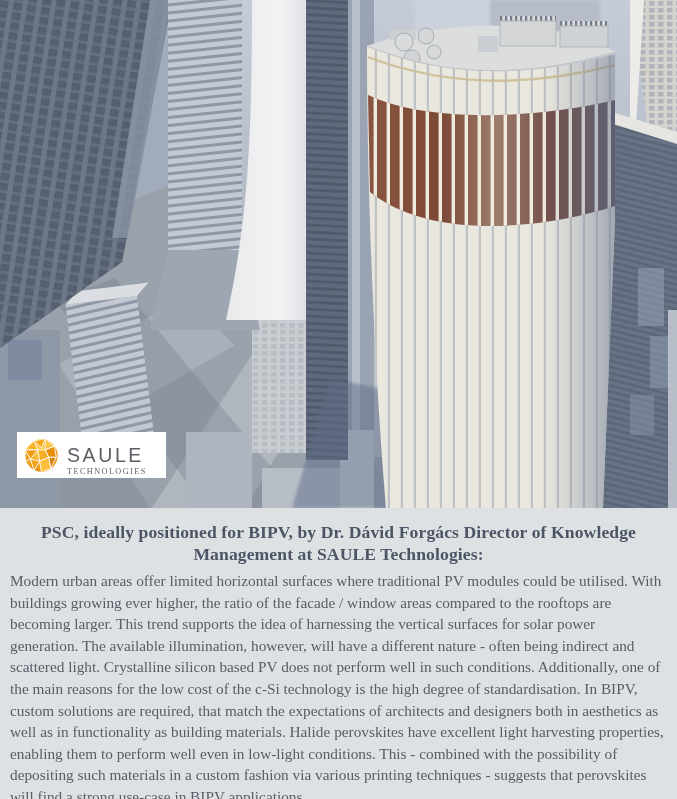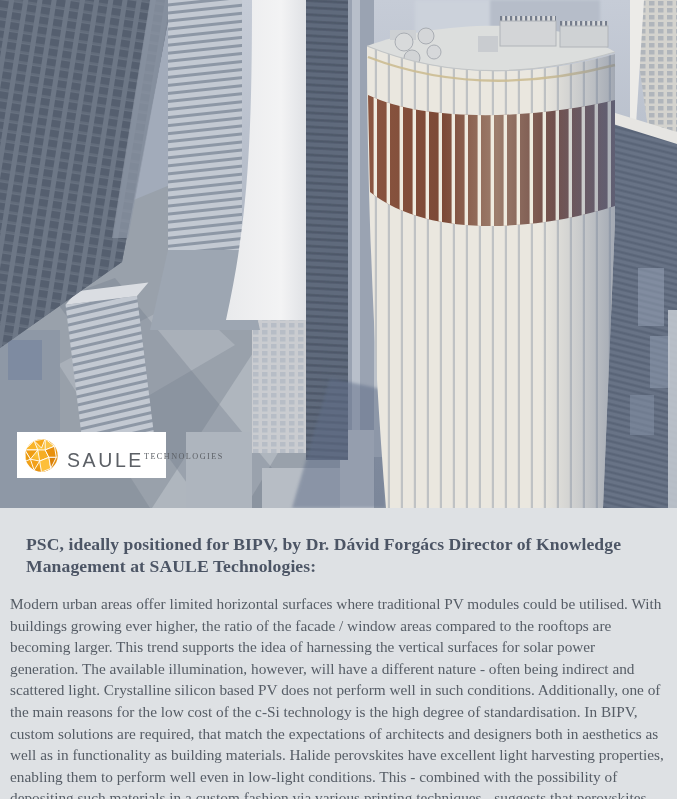--- a/index.html
+++ b/index.html
@@ -11,28 +11,28 @@
   }
   html,body{margin:0;padding:0;}
   body{background:var(--panel-bg);}
   .page{width:677px;height:799px;overflow:hidden;background:var(--panel-bg);
         font-family:"Liberation Serif","DejaVu Serif",serif;}
   .hero{position:relative;width:677px;height:508px;margin:0;}
   .hero svg.scene{display:block;width:677px;height:508px;}
   .logo-badge{position:absolute;left:17px;top:432px;width:149px;height:46px;background:#ffffff;
               display:flex;align-items:center;gap:7px;padding:0 6px;box-sizing:border-box;}
   .logo-icon{width:37px;height:37px;flex:none;}
-  .logo-text{display:flex;flex-direction:row;line-height:1;margin-top:12px;}
+  .logo-text{display:flex;flex-direction:column;line-height:1;margin-top:12px;}
   .logo-name{font-family:"Liberation Sans","DejaVu Sans",sans-serif;font-size:19.5px;
              letter-spacing:2.6px;color:var(--logo-text-color);font-weight:400;}
   .logo-sub{font-family:Liberation Serif, serif;font-size:8.2px;
             letter-spacing:1.45px;color:var(--logo-text-color);margin-top:2px;}
   .article{padding:9px 10px 0 10px;background:var(--panel-bg);height:282px;box-sizing:content-box;}
-  .article h2{margin:16px;font-size:17.6px;line-height:22px;color:var(--heading-color);
-              font-weight:700;letter-spacing:.1px;}
+  .article h2{margin:4px;font-size:17.6px;line-height:22px;color:var(--heading-color);
+              font-weight:700;letter-spacing:.1px;text-align:center;}
   .article p{margin:5px 0 0 0;font-size:15.3px;line-height:21.6px;color:var(--body-color);}
   .brand-stop{stop-color:var(--brand-orange);}
 </style>
 </head>
 <body>
 
 <div class="page">
 
   <figure class="hero">
     <svg class="scene" viewBox="0 0 677 508" preserveAspectRatio="none" aria-hidden="true">

